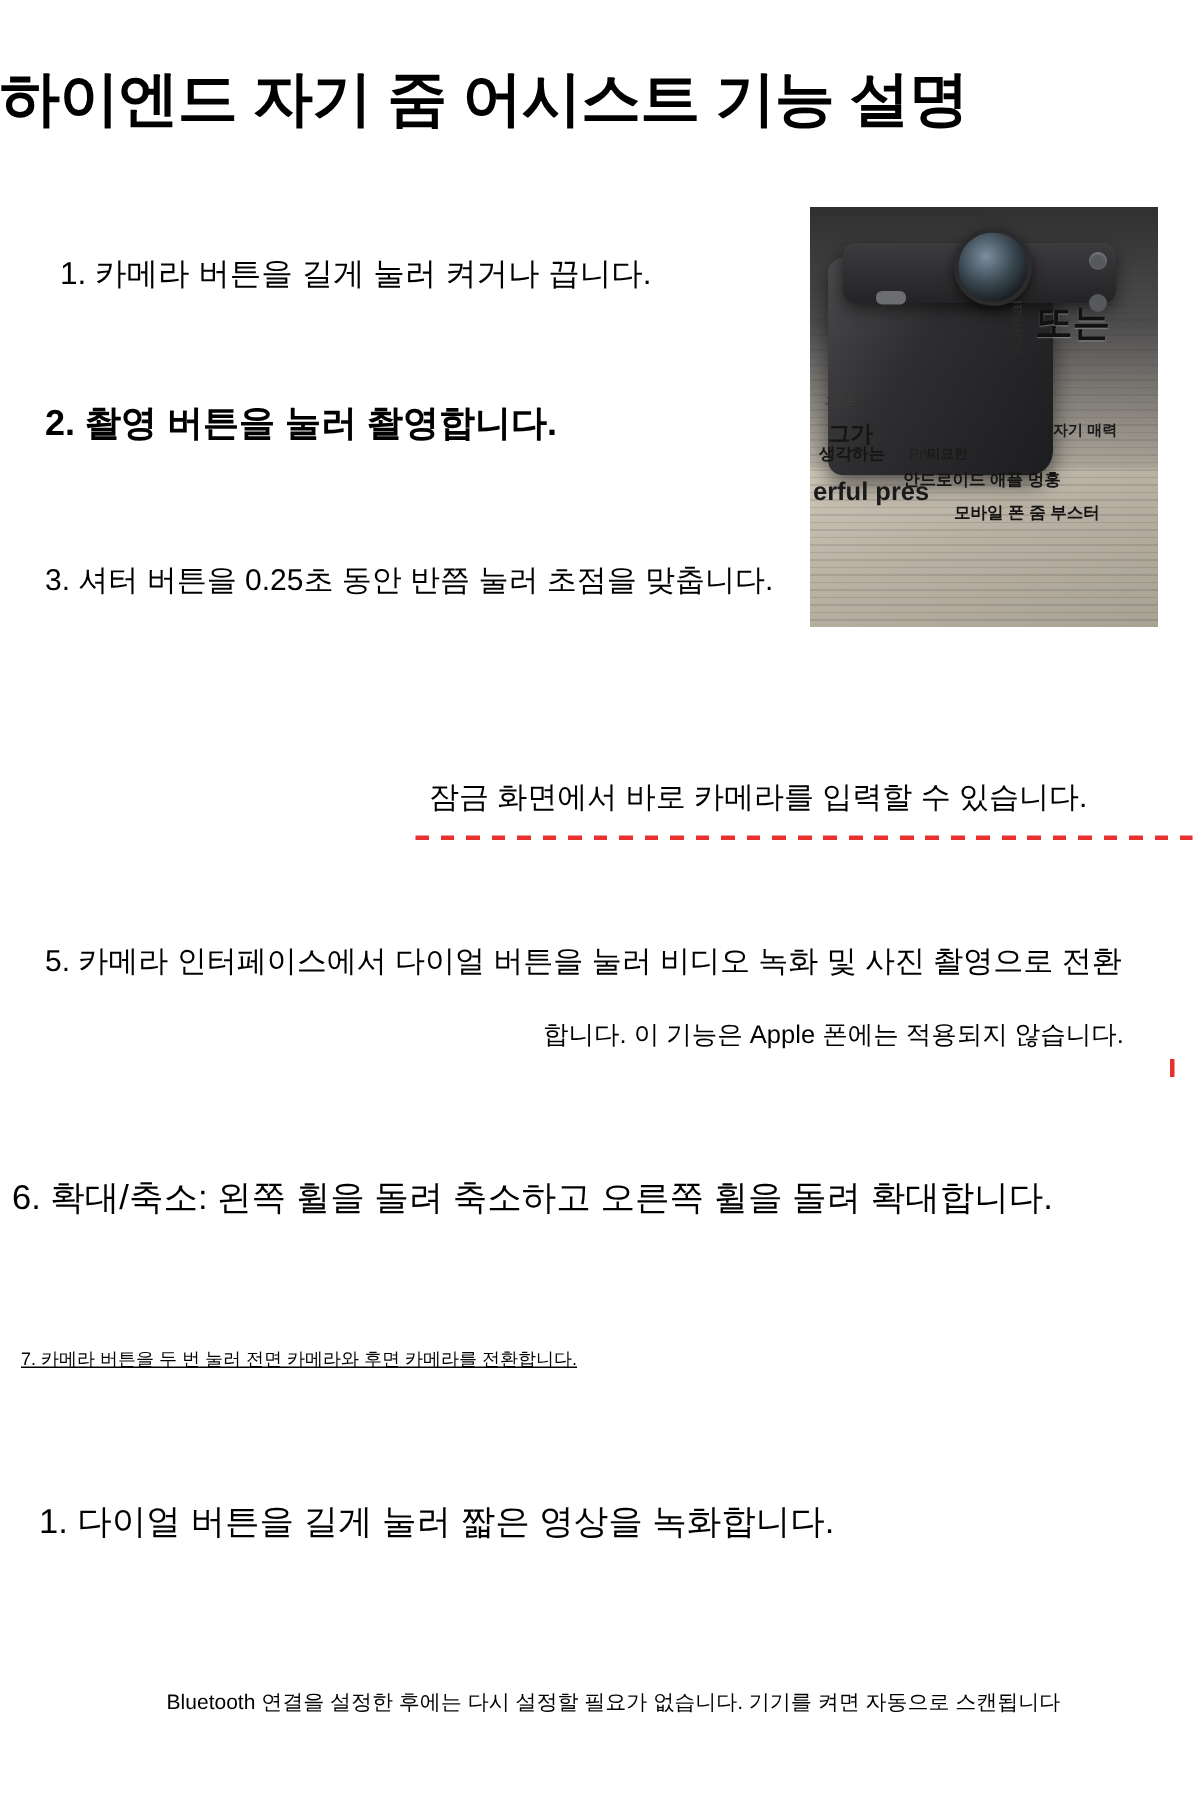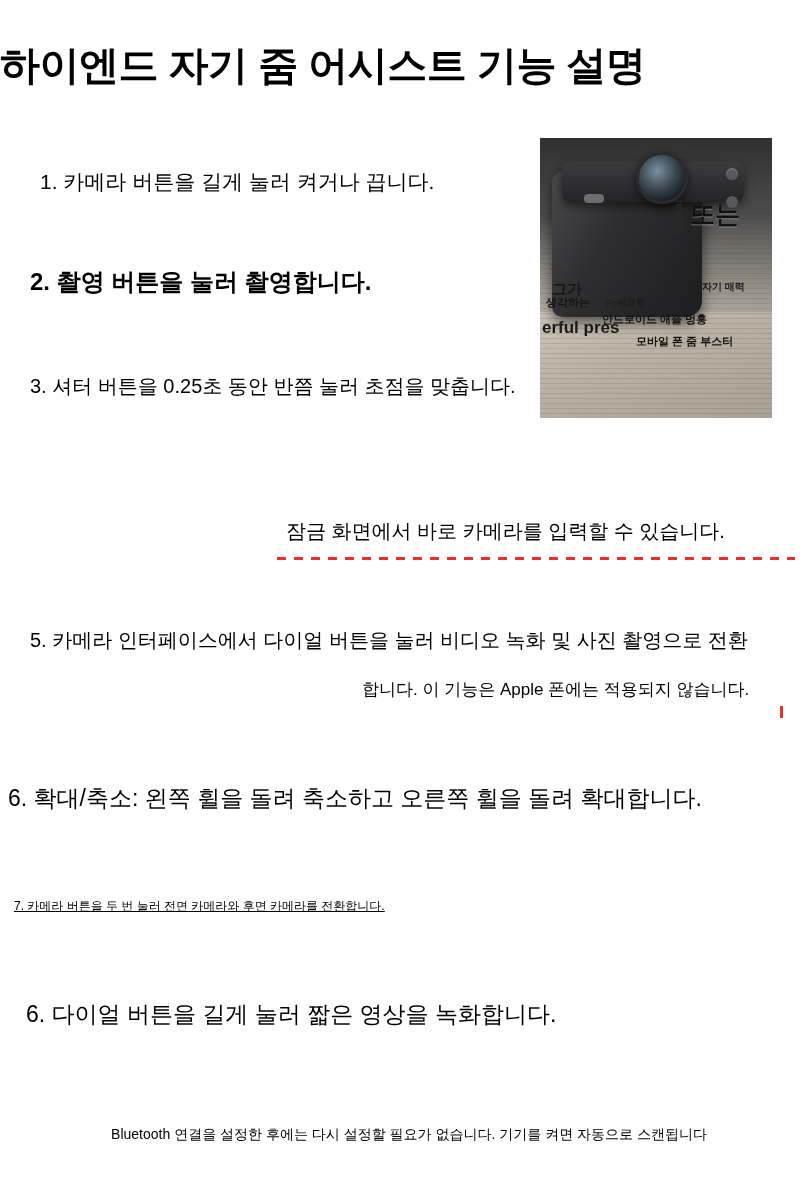--- a/index.html
+++ b/index.html
@@ -246,17 +246,17 @@
 
   <div class="step note1">잠금 화면에서 바로 카메라를 입력할 수 있습니다.</div>
   <div class="dashline"></div>
 
   <div class="step s5">5. 카메라 인터페이스에서 다이얼 버튼을 눌러 비디오 녹화 및 사진 촬영으로 전환</div>
   <div class="step s5b">합니다. 이 기능은 Apple 폰에는 적용되지 않습니다.</div>
   <div class="red-tick"></div>
 
   <div class="step s6">6. 확대/축소: 왼쪽 휠을 돌려 축소하고 오른쪽 휠을 돌려 확대합니다.</div>
   <div class="step s7">7. 카메라 버튼을 두 번 눌러 전면 카메라와 후면 카메라를 전환합니다.</div>
-  <div class="step s8">6. 다이얼 버튼을 길게 눌러 짧은 영상을 녹화합니다.</div>
+  <div class="step s8">1. 다이얼 버튼을 길게 눌러 짧은 영상을 녹화합니다.</div>
 
   <div class="footer">Bluetooth 연결을 설정한 후에는 다시 설정할 필요가 없습니다. 기기를 켜면 자동으로 스캔됩니다</div>
 
 </div>
 
 </body></html>

